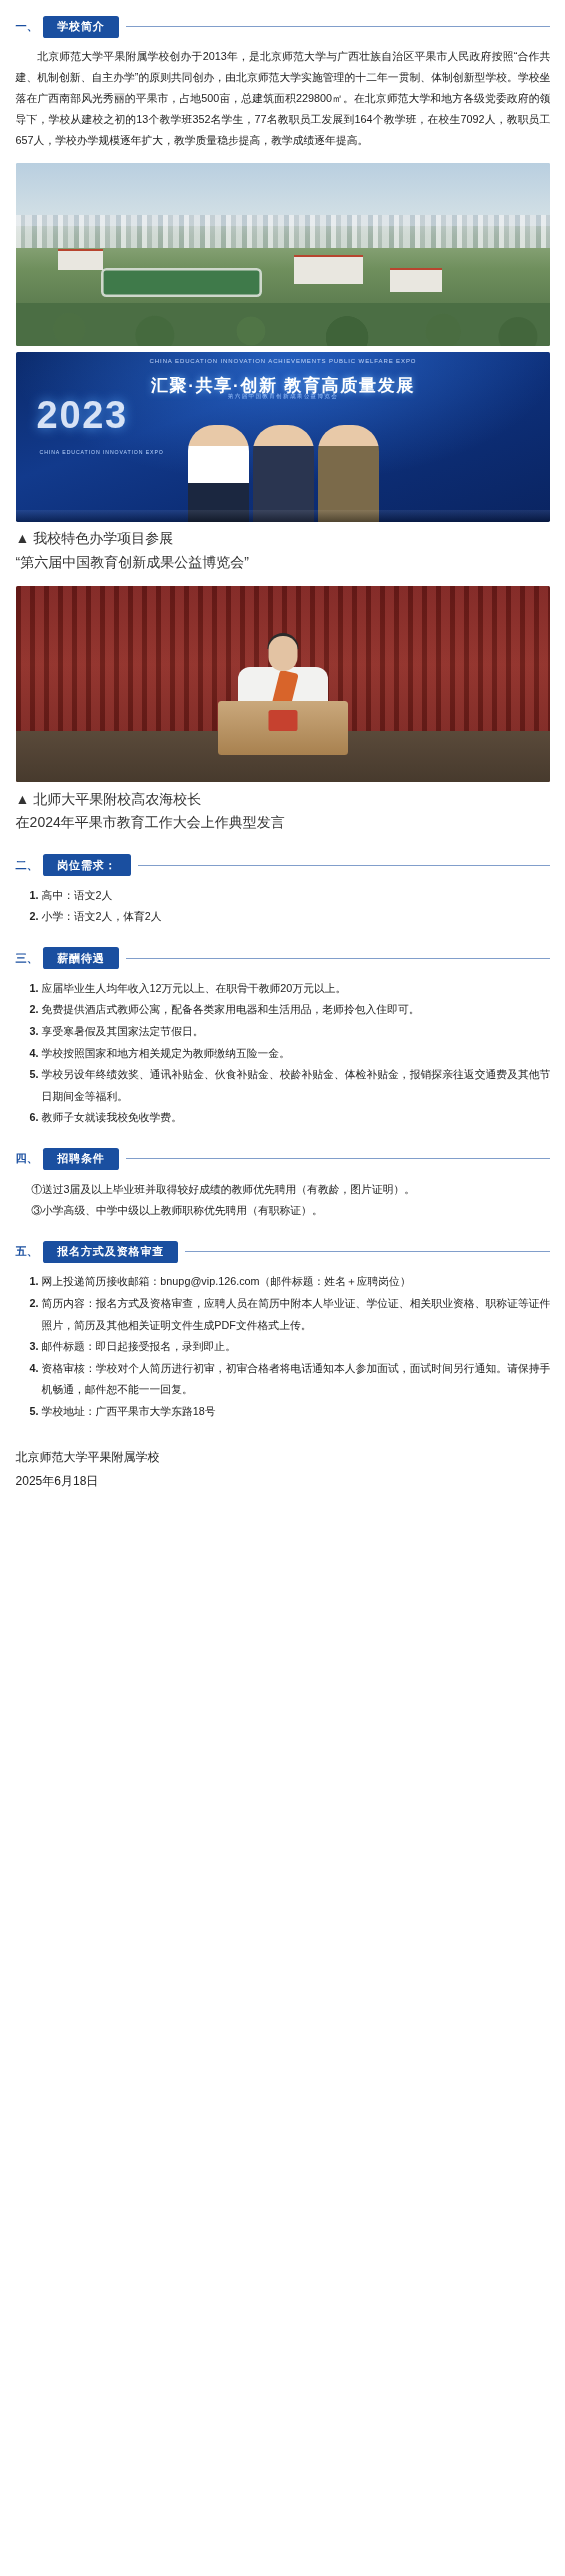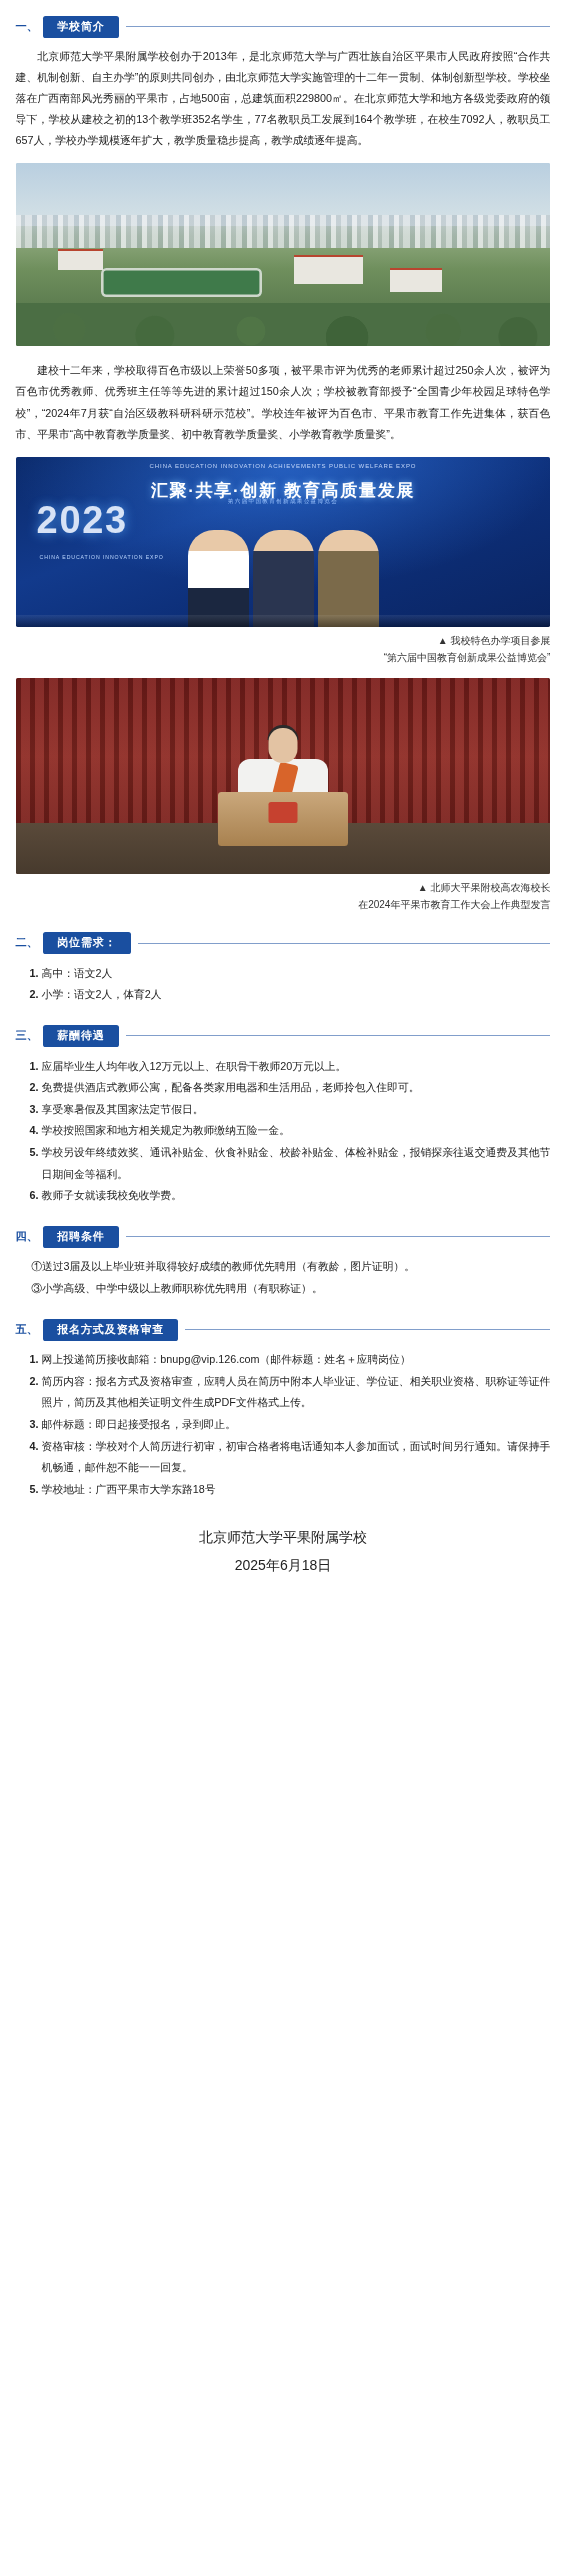--- a/index.html
+++ b/index.html
@@ -58,22 +58,22 @@
   
   .figure { margin: 5.2px 0 3.5px 0; }
   .photo {
     width: 100%;
     border-radius: 1.7px;
     display: block;
     position: relative;
     overflow: hidden;
   }
   .cap {
-    text-align: right;
-    font-size: 10px;
+    text-align: left;
+    font-size: 14px;
     color: #333;
     line-height: 1.7;
     margin-top: 5.2px;
   }
 
   
   .photo-campus {
     height: 183px;
     background:
       linear-gradient(180deg, #a9c6dd 0%, #bcd3e3 16%, #cfdce0 26%, #8fa97e 40%, #6f8f5d 58%, #5d7d50 78%, #4e6b44 100%);
@@ -205,22 +205,22 @@
     line-height: 2.0;
     color:#222;
     text-align: justify;
     margin: 0;
   }
   .strongli { font-weight: normal; }
 
   
   .footer {
     margin-top: 22.5px;
-    text-align: center;
-    font-size: 14px;
+    text-align: left;
+    font-size: 12px;
     color: #222;
     line-height: 2.0;
   }
 </style>
 </head>
 <body>
 
 <div class="page">
 
   <div class="sec-head">
@@ -237,21 +237,20 @@
       <div class="city"></div>
       <div class="field"></div>
       <div class="bldg" style="left:52%;top:50%;width:69px;height:29px;"></div>
       <div class="bldg" style="left:70%;top:57%;width:52px;height:24px;"></div>
       <div class="bldg" style="left:8%;top:47%;width:45px;height:21px;"></div>
       <div class="road"></div>
       <div class="trees"></div>
     </div>
   </div>
 
-  <p class="body" style="margin-top:14px;">建校十二年来，学校取得百色市级以上荣誉50多项，被平果市评为优秀的老师累计超过250余人次，被评为百色市优秀教师、优秀班主任等等先进的累计超过150余人次；学校被教育部授予“全国青少年校园足球特色学校”，“2024年7月获“自治区级教科研科研示范校”。学校连年被评为百色市、平果市教育工作先进集体，获百色市、平果市“高中教育教学质量奖、初中教育教学质量奖、小学教育教学质量奖”。</p>
 
   <div class="figure">
     <div class="photo photo-expo">
       <div class="glow"></div>
       <div class="hdr">CHINA EDUCATION INNOVATION ACHIEVEMENTS PUBLIC WELFARE EXPO</div>
       <div class="mainline">汇聚·共享·创新 教育高质量发展</div>
       <div class="subline">第六届中国教育创新成果公益博览会</div>
       <div class="year">2023</div>
       <div class="yeartag">CHINA EDUCATION INNOVATION EXPO</div>
       <div class="person p1"></div>

